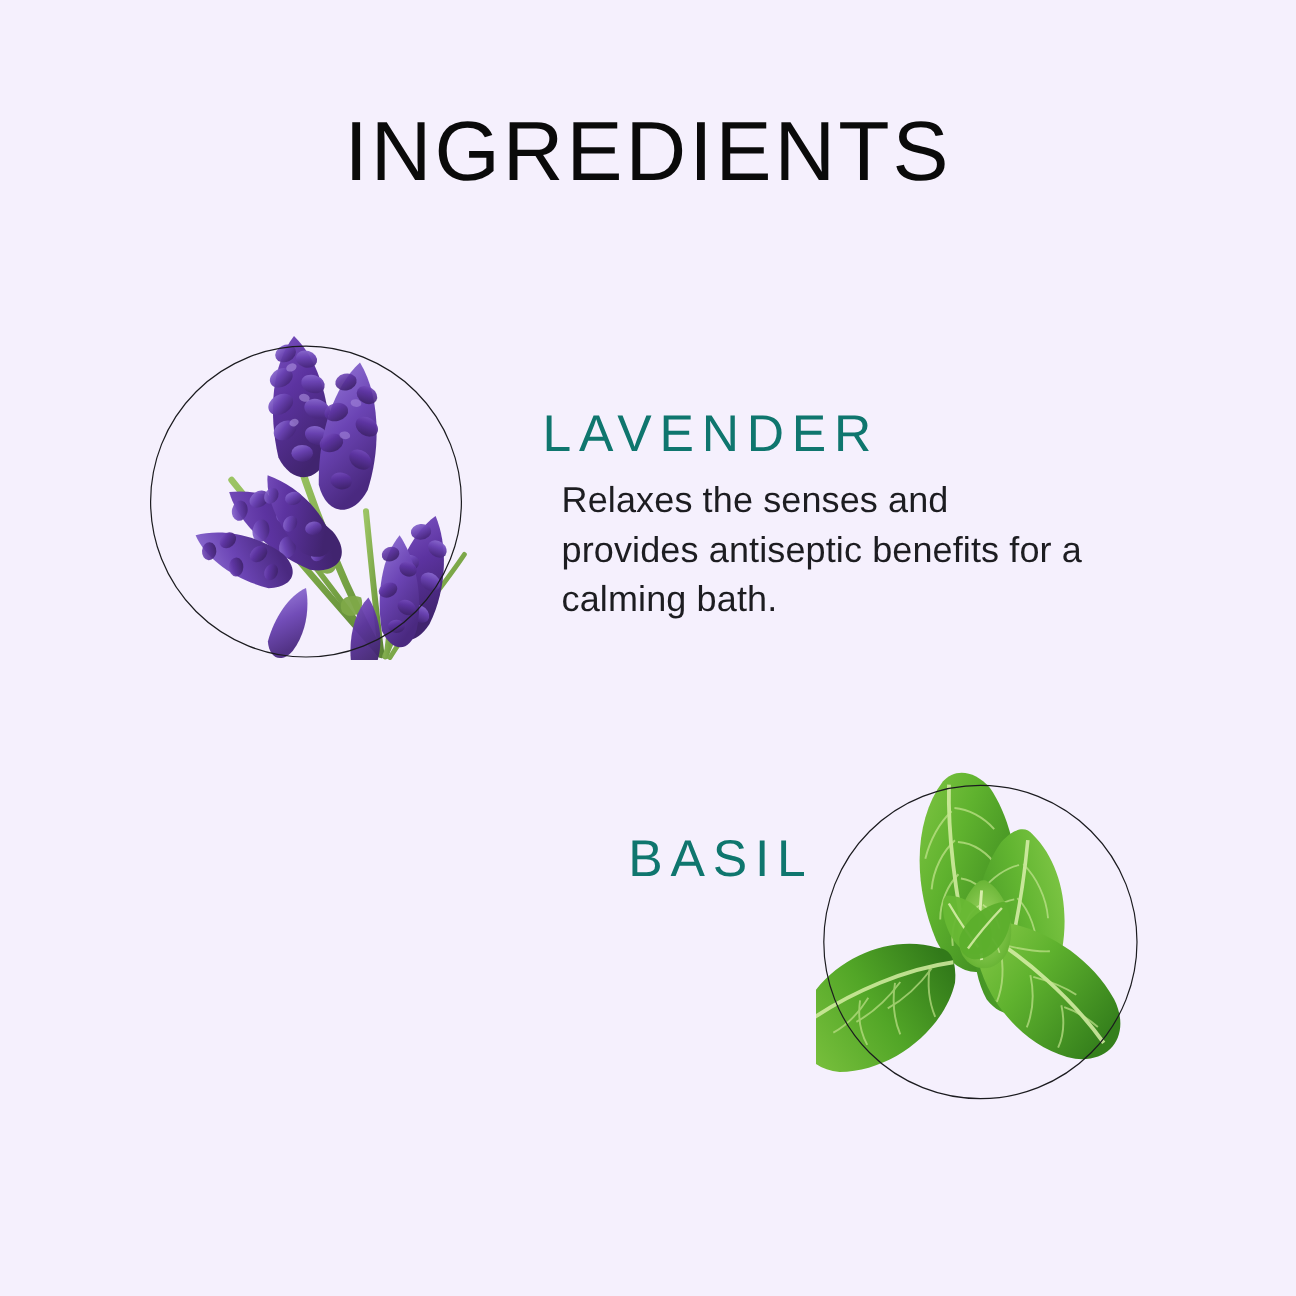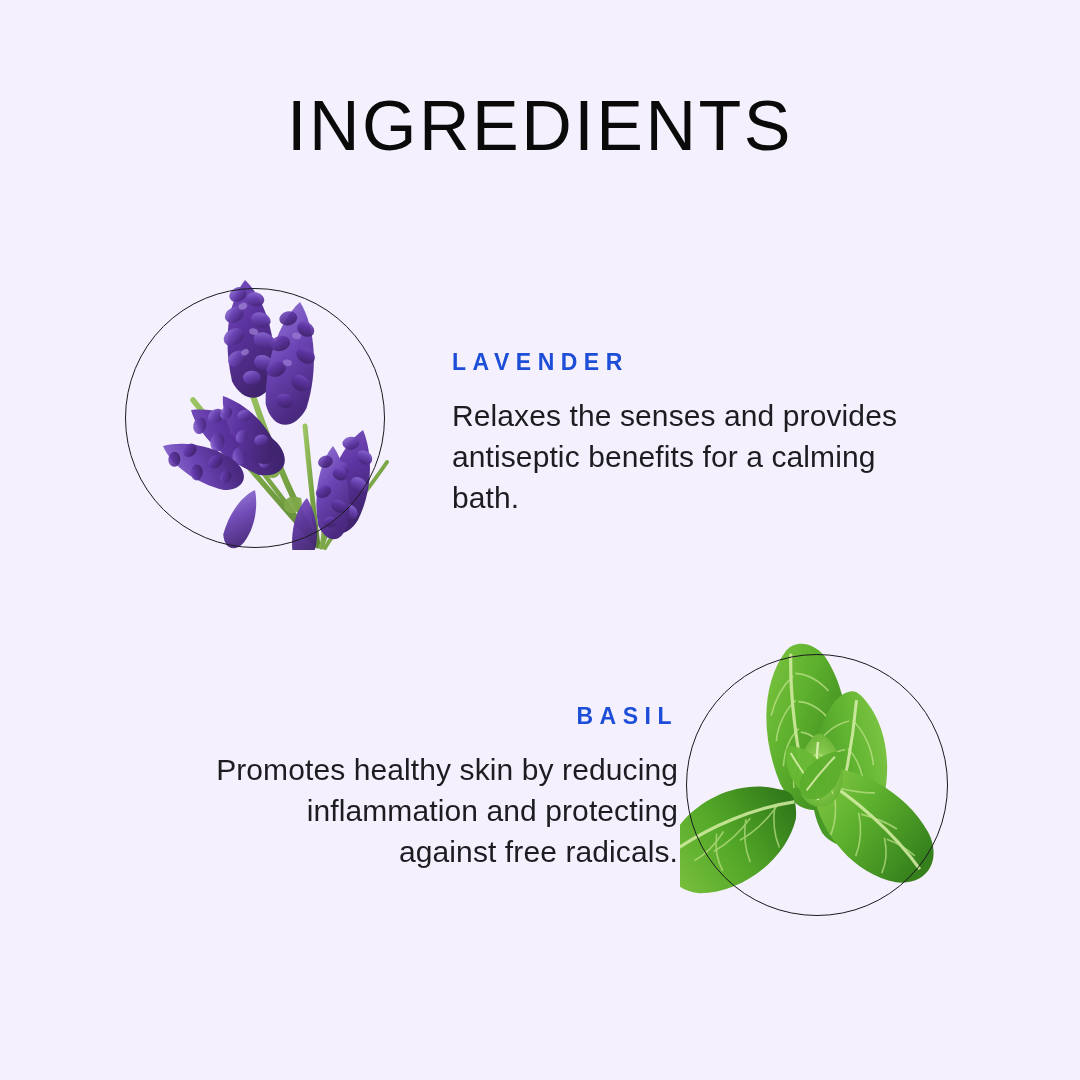--- a/index.html
+++ b/index.html
@@ -88,35 +88,35 @@
     width: 470px;
   }
   #basil-text {
     left: 208px;
     top: 697px;
     width: 470px;
     text-align: right;
   }
 
   .ingredient-name {
-    font-size: 23px;
+    font-size: 43px;
     line-height: 38px;
-    font-weight: bold;
+    font-weight: normal;
     letter-spacing: 6.5px;
-    color: #1d4ed8;
+    color: #0f766e;
     margin: 0 0 14px 0;
     white-space: nowrap;
   }
   .ingredient-desc {
     font-size: 30px;
     line-height: 41px;
     font-weight: 300;
     letter-spacing: 0.1px;
     color: #1D1D21;
-    margin: 0;
+    margin: 16px;
   }
 </style>
 </head>
 <body>
 
 <div class="page">
 
   <h1 class="page-title">INGREDIENTS</h1>
 
   <div class="media-art" id="lavender-art">
@@ -361,16 +361,15 @@
         <path d="M12 0 C 2 12, -2 32, 4 46 C 12 58, 26 56, 32 42 C 38 26, 30 6, 18 -2 C 16 -3, 14 -2, 12 0 Z" fill="#5CAE2C" opacity="0.95"></path>
         <path d="M15 4 C 14 20, 14 34, 15 48" stroke="#DAEFAA" stroke-width="2" fill="none" opacity="0.85"></path>
       </g>
     </svg>
   </div>
 
   <div class="media-circle" id="basil-circle"></div>
 
   <div class="ingredient-text" id="basil-text">
     <div class="ingredient-name">BASIL</div>
-    <p class="ingredient-desc">Promotes healthy skin by reducing inflammation and protecting against free radicals.</p>
   </div>
 
 </div>
 
 </body></html>

